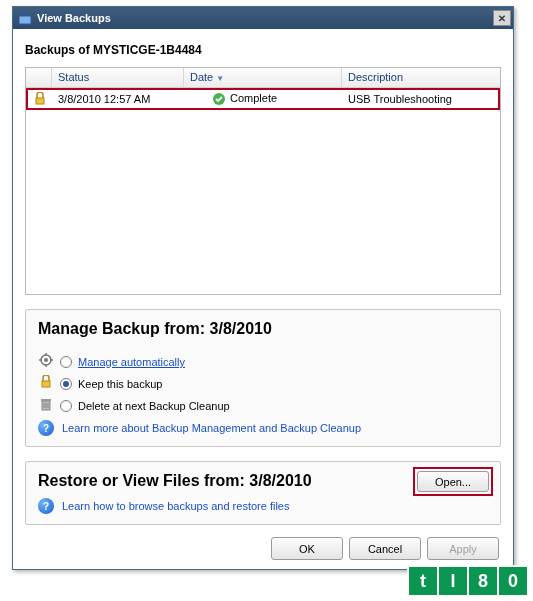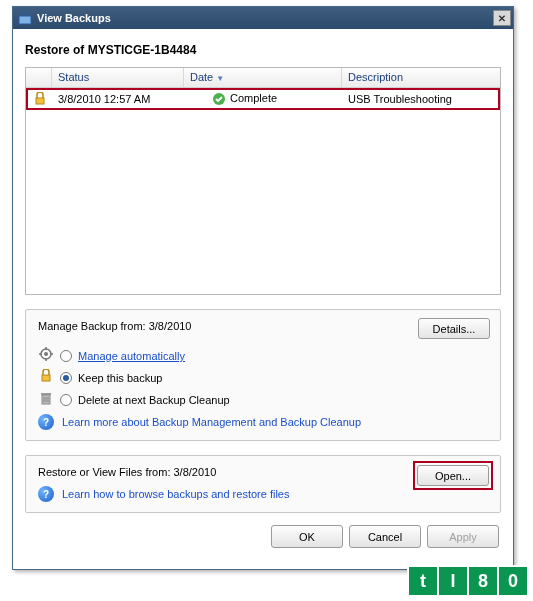--- a/index.html
+++ b/index.html
@@ -14,21 +14,21 @@
 .list-panel { border: 1px solid #b8b8b8; height: 228px; background: #fff; }
 .list-header { display: flex; height: 20px; border-bottom: 1px solid #d0d0d0; background: linear-gradient(#fdfdfd,#ececec); }
 .list-header .col { padding: 3px 6px; border-right: 1px solid #d8d8d8; color: #1a3e7a; font-size: 11px; }
 .sort-arrow { color: #5a7fbf; font-size: 8px; margin-left: 3px; }
 .row-hl { border: 2px solid #b00020; height: 22px; display: flex; align-items: center; background: #fff; }
 .lock-cell { width: 24px; display: flex; align-items: center; justify-content: center; }
 .col-date { width: 160px; padding-left: 6px; }
 .col-status { width: 132px; display: flex; align-items: flex-start; gap: 4px; }
 .col-desc { flex: 1; padding-left: 4px; }
 .panel { border: 1px solid #c8c8c8; background: #fafafa; border-radius: 2px; padding: 10px 12px; margin-top: 14px; position: relative; }
-.panel-title { font-weight: normal; font-size: 11px; margin-bottom: 8px; }
+.panel-title { font-weight: bold; font-size: 16px; margin-bottom: 8px; }
 .opt-row { display: flex; align-items: flex-end; height: 22px; gap: 6px; }
 .opt-row .ico { width: 16px; height: 16px; display: flex; align-items: center; justify-content: center; }
 .radio { width: 12px; height: 12px; border: 1px solid #7a7a7a; border-radius: 50%; position: relative; display: inline-block; background: #fff; }
 .radio.checked::after { content: ""; position: absolute; left: 2px; top: 2px; width: 6px; height: 6px; border-radius: 50%; background: #2a5aa0; }
 .details-btn, .open-btn { position: absolute; right: 10px; top: 8px; width: 72px; height: 21px; border: 1px solid #9a9a9a; border-radius: 3px; background: linear-gradient(#fdfdfd,#e4e4e4); font-size: 11px; cursor: pointer; }
 .hlink { color: #1a4ec8; cursor: pointer; }
 .help-row { display: flex; align-items: center; gap: 8px; margin-top: 8px; }
 .help-icon { width: 16px; height: 16px; border-radius: 50%; background: radial-gradient(circle at 30% 30%, #6db3ff, #1a5fc8); color: #fff; font-weight: bold; display: flex; align-items: center; justify-content: center; font-size: 10px; }
 .btn-row { display: flex; justify-content: flex-end; gap: 6px; margin-top: 12px; padding-right: 2px; }
 .btn { width: 72px; height: 23px; border: 1px solid #9a9a9a; border-radius: 3px; background: linear-gradient(#fdfdfd,#e4e4e4); font-size: 11px; cursor: pointer; }
@@ -48,21 +48,21 @@
       <svg width="16" height="16">
           <rect x="2" y="6" width="12" height="8" fill="#7fb3e6" stroke="#2a5aa0"></rect>
           <path d="M6 6 V2 H10 V6" fill="none" stroke="#2a5aa0"></path>
         </svg>
     </span>
     <span class="title">View Backups</span>
     <div class="close-btn">✕</div>
   </div>
 
   <div class="body">
-    <div class="heading">Restore of MYSTICGE-1B4484</div>
+    <div class="heading">Backups of MYSTICGE-1B4484</div>
 
     <div class="list-panel">
       <div class="list-header">
         <div class="col" style="width:26px"></div>
         <div class="col" style="width:132px">Status</div>
         <div class="col" style="width:158px">
           <span>Date</span><span class="sort-arrow">▼</span>
         </div>
         <div class="col" style="flex:1;border-right:none">Description</div>
       </div>
@@ -82,21 +82,20 @@
               </svg>
           </span>
           <span>Complete</span>
         </div>
         <div class="col-desc">USB Troubleshooting</div>
       </div>
     </div>
 
     <div class="panel">
       <div class="panel-title">Manage Backup from: 3/8/2010</div>
-      <button class="details-btn">Details...</button>
 
       <div class="opt-row">
         <span class="ico">
           <svg width="14" height="14">
               <circle cx="7" cy="7" r="5" fill="none" stroke="#777" stroke-width="1.5"></circle>
               <circle cx="7" cy="7" r="2" fill="#777"></circle>
               <g stroke="#777" stroke-width="1.5">
                 <line x1="7" y1="0" x2="7" y2="3"></line>
                 <line x1="7" y1="11" x2="7" y2="14"></line>
                 <line x1="0" y1="7" x2="3" y2="7"></line>

